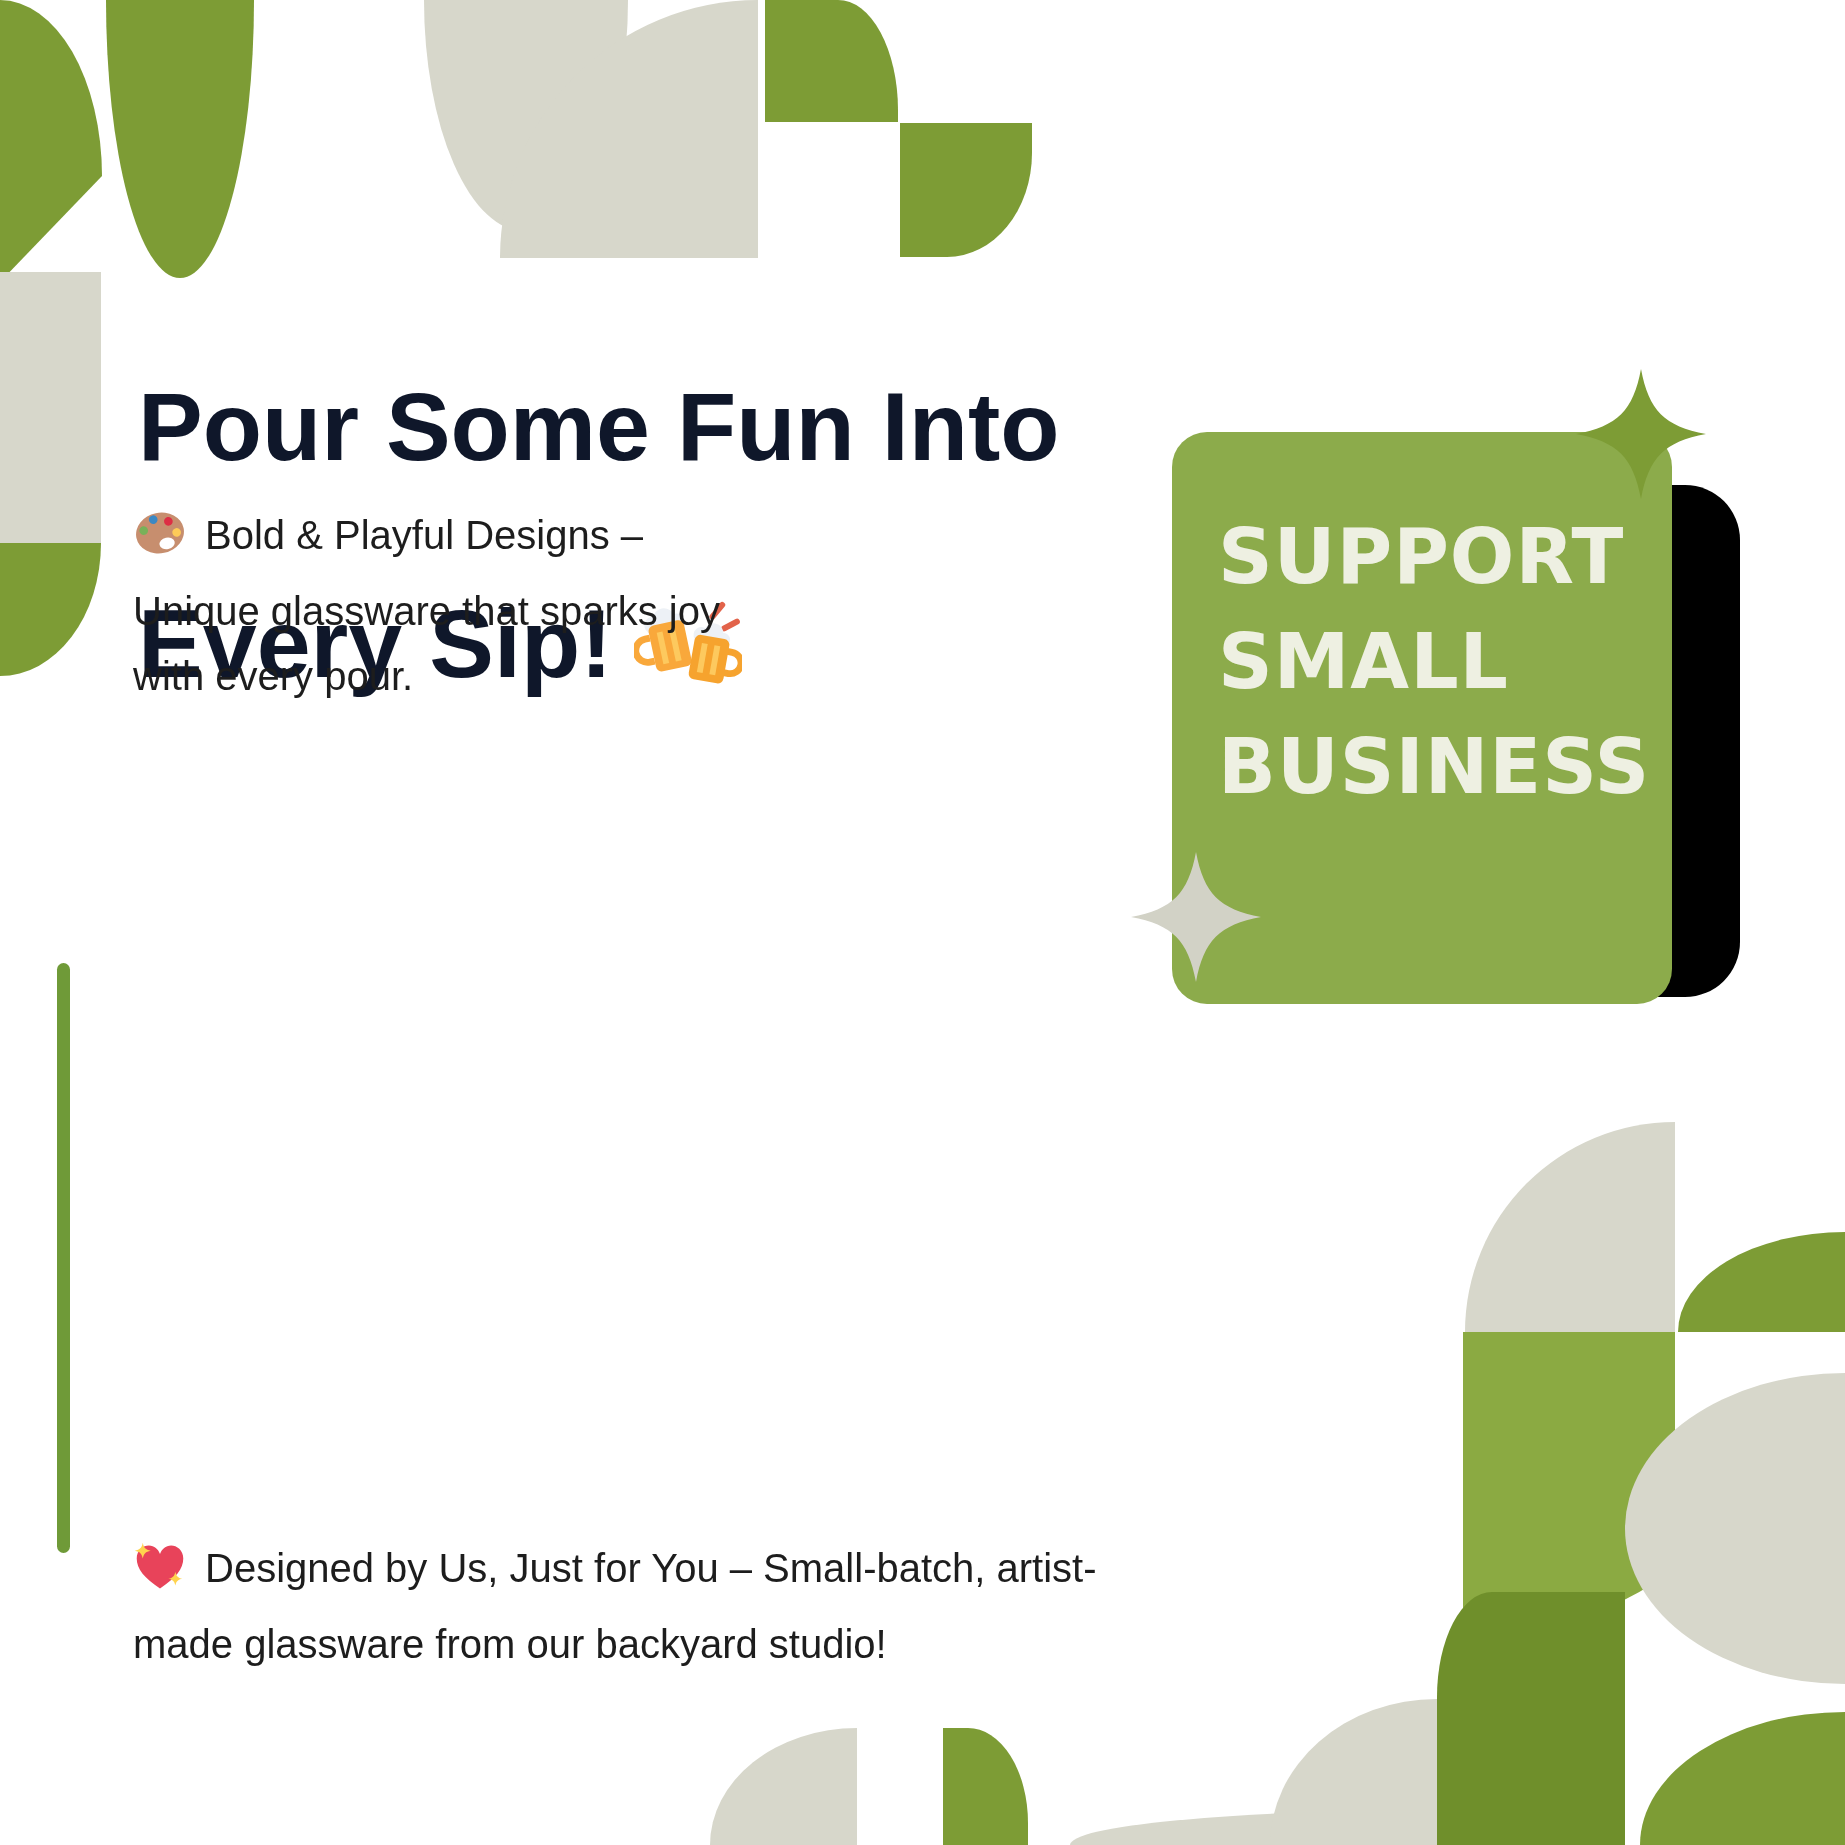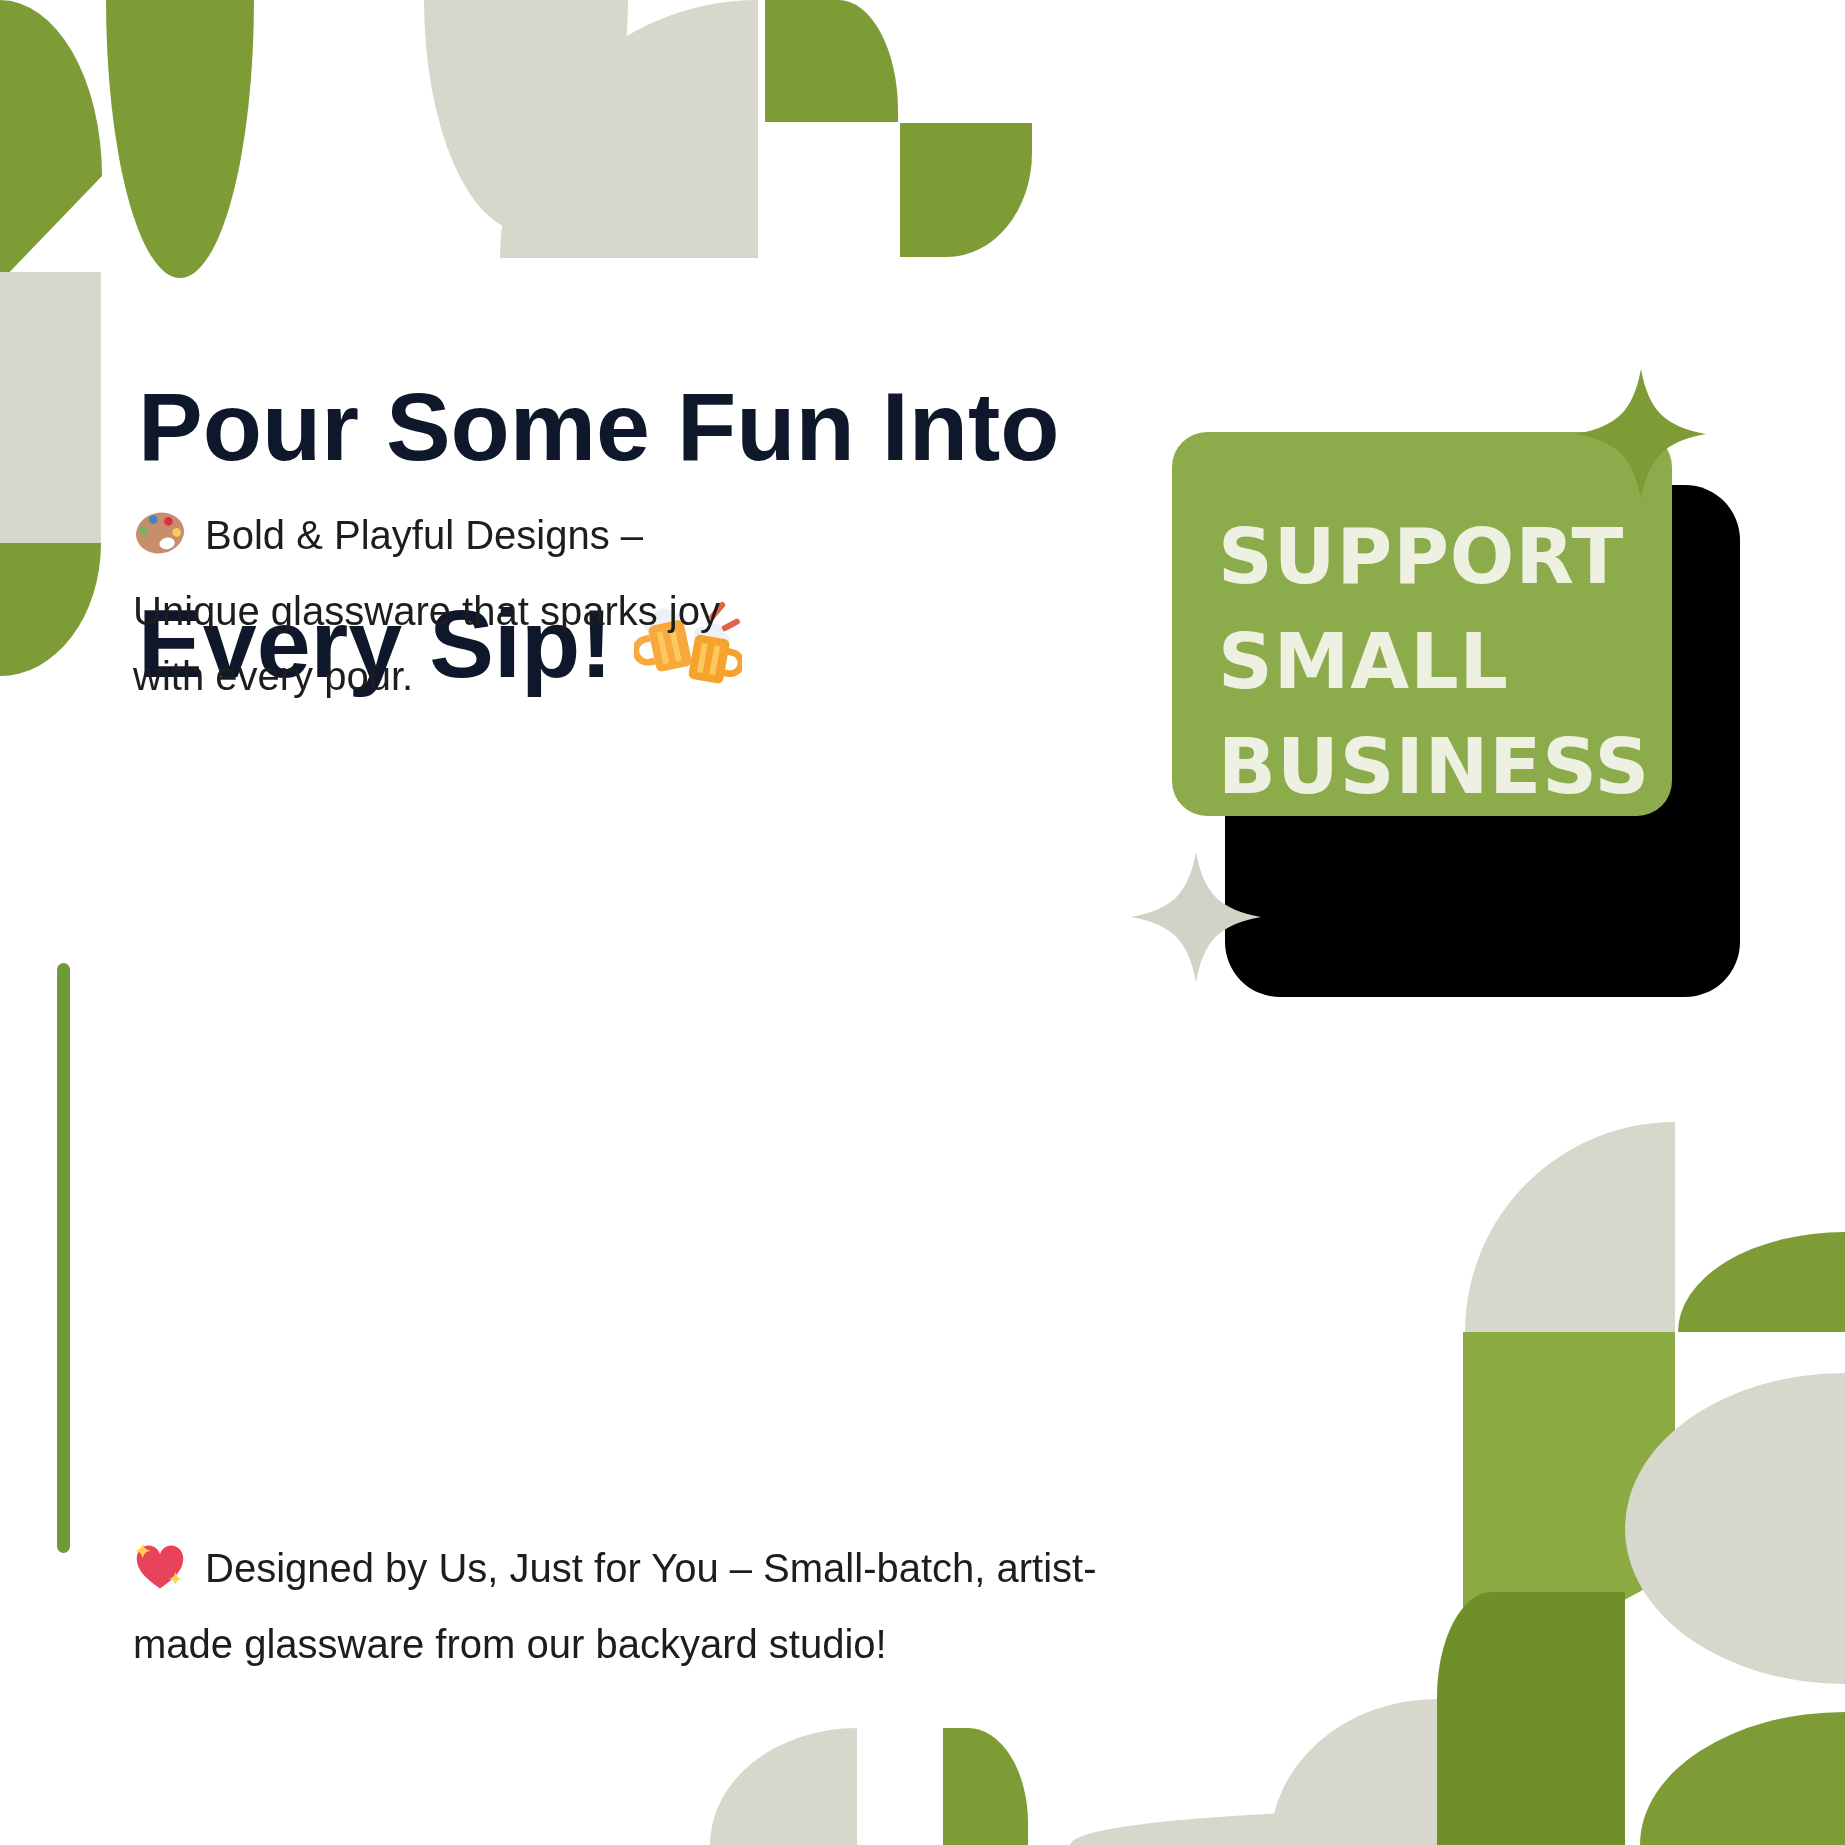--- a/index.html
+++ b/index.html
@@ -28,21 +28,21 @@
   .d-b3{left:1070px;top:1810px;width:367px;height:35px;border-top-left-radius:367px 35px;}
   .d-c7{left:1270px;top:1699px;width:167px;height:146px;border-radius:100% 0 0 0;}
   .d-c4{left:1463px;top:1332px;width:212px;height:297px;border-bottom-right-radius:212px 83px;}
   .d-c5{left:1437px;top:1592px;width:188px;height:253px;border-top-left-radius:55px 105px;}
   .d-c3{left:1625px;top:1373px;width:440px;height:311px;border-radius:50%;}
   .d-c1{left:1465px;top:1122px;width:210px;height:210px;border-radius:100% 0 0 0;}
   .d-c2{left:1678px;top:1232px;width:167px;height:100px;border-radius:100% 0 0 0;}
   .d-c6{left:1640px;top:1712px;width:205px;height:133px;border-radius:100% 0 0 0;}
   
   .badge-shadow{left:1225px;top:485px;width:515px;height:512px;border-radius:55px;background:#000000;}
-  .badge-box{left:1172px;top:432px;width:500px;height:384px;border-radius:35px;background:#8cab4b;}
+  .badge-box{left:1172px;top:432px;width:500px;height:572px;border-radius:35px;background:#8cab4b;}
   .badge-text{
     position:absolute;left:46px;top:72px;width:430px;
     font-family:"DejaVu Sans", sans-serif;font-weight:bold;
     font-size:76px;line-height:105px;letter-spacing:1px;
     color:#eef0e2;white-space:pre-line;
   }
   .sparkle{position:absolute;}
   .sparkle-green{left:1576px;top:369px;width:130px;height:130px;}
   .sparkle-gray{left:1131px;top:848px;width:130px;height:138px;}
   

